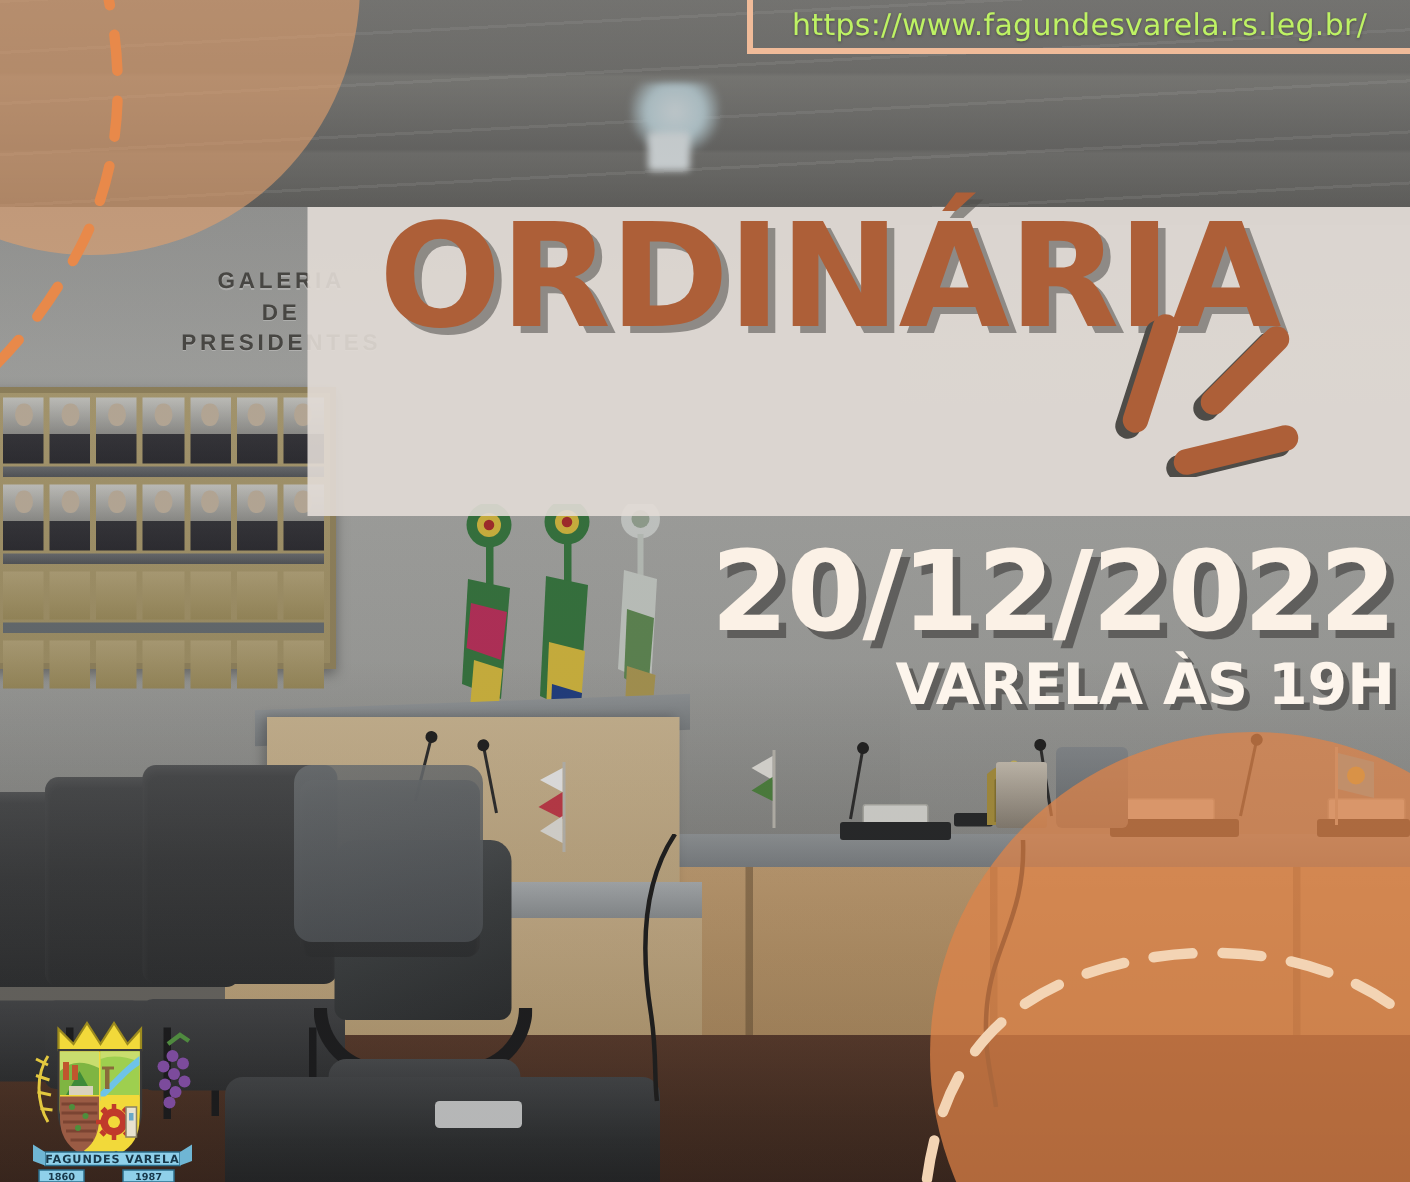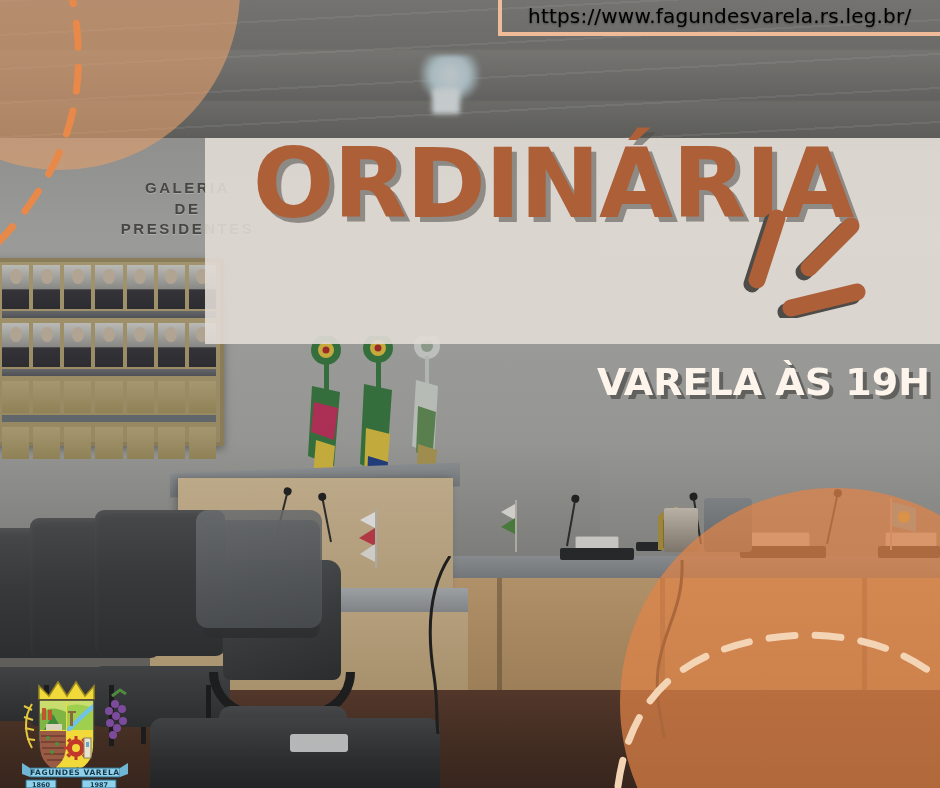--- a/index.html
+++ b/index.html
@@ -198,21 +198,21 @@
   .dash-tl{ position:absolute; left:-40px; top:-20px; width:300px; height:290px; }
   .dash-br{ position:absolute; right:0px; bottom:0px; width:330px; height:240px; }
 
   
   .urlbar{
     position:absolute; left:498px; top:-4px; width:452px; height:40px;
     border:4px solid #f0bb99; border-right:none;
     display:flex; align-items:center; padding-left:26px;
   }
   .urlbar span{
-    color:#000000; font-size:20px; letter-spacing:.2px;
+    color:#bef264; font-size:20px; letter-spacing:.2px;
     font-family:"DejaVu Sans", sans-serif;
     text-shadow:0 1px 2px rgba(0,0,0,.35);
   }
 
   
   .band{
     position:absolute; left:205px; top:138px; width:735px; height:206px;
     background:rgba(226,219,214,.90);
   }
   .title-wrap{
@@ -467,20 +467,21 @@
       <path d="M24 96 L44 34" stroke="#4e4c48" stroke-width="17"></path>
       <path d="M76 84 L118 42" stroke="#4e4c48" stroke-width="17"></path>
       <path d="M58 124 L124 108" stroke="#4e4c48" stroke-width="17"></path>
       <path d="M29 92 L49 30" stroke="#ad5f38" stroke-width="17"></path>
       <path d="M81 80 L123 38" stroke="#ad5f38" stroke-width="17"></path>
       <path d="M63 120 L129 104" stroke="#ad5f38" stroke-width="17"></path>
     </g>
   </svg>
 
   <div class="date-wrap">
+    <div class="date-big">20/12/2022</div>
     <div class="date-sub">VARELA ÀS 19H</div>
   </div>
 
   <svg class="crest" viewBox="0 0 118 124">
 
     <g stroke="#e3c83f" stroke-width="2" fill="none">
       <path d="M16 40 C8 52 8 70 16 84"></path>
       <path d="M16 46 L8 42 M17 56 L8 53 M18 66 L9 64 M19 76 L11 75"></path>
     </g>
     <g fill="#7c4b9c">

